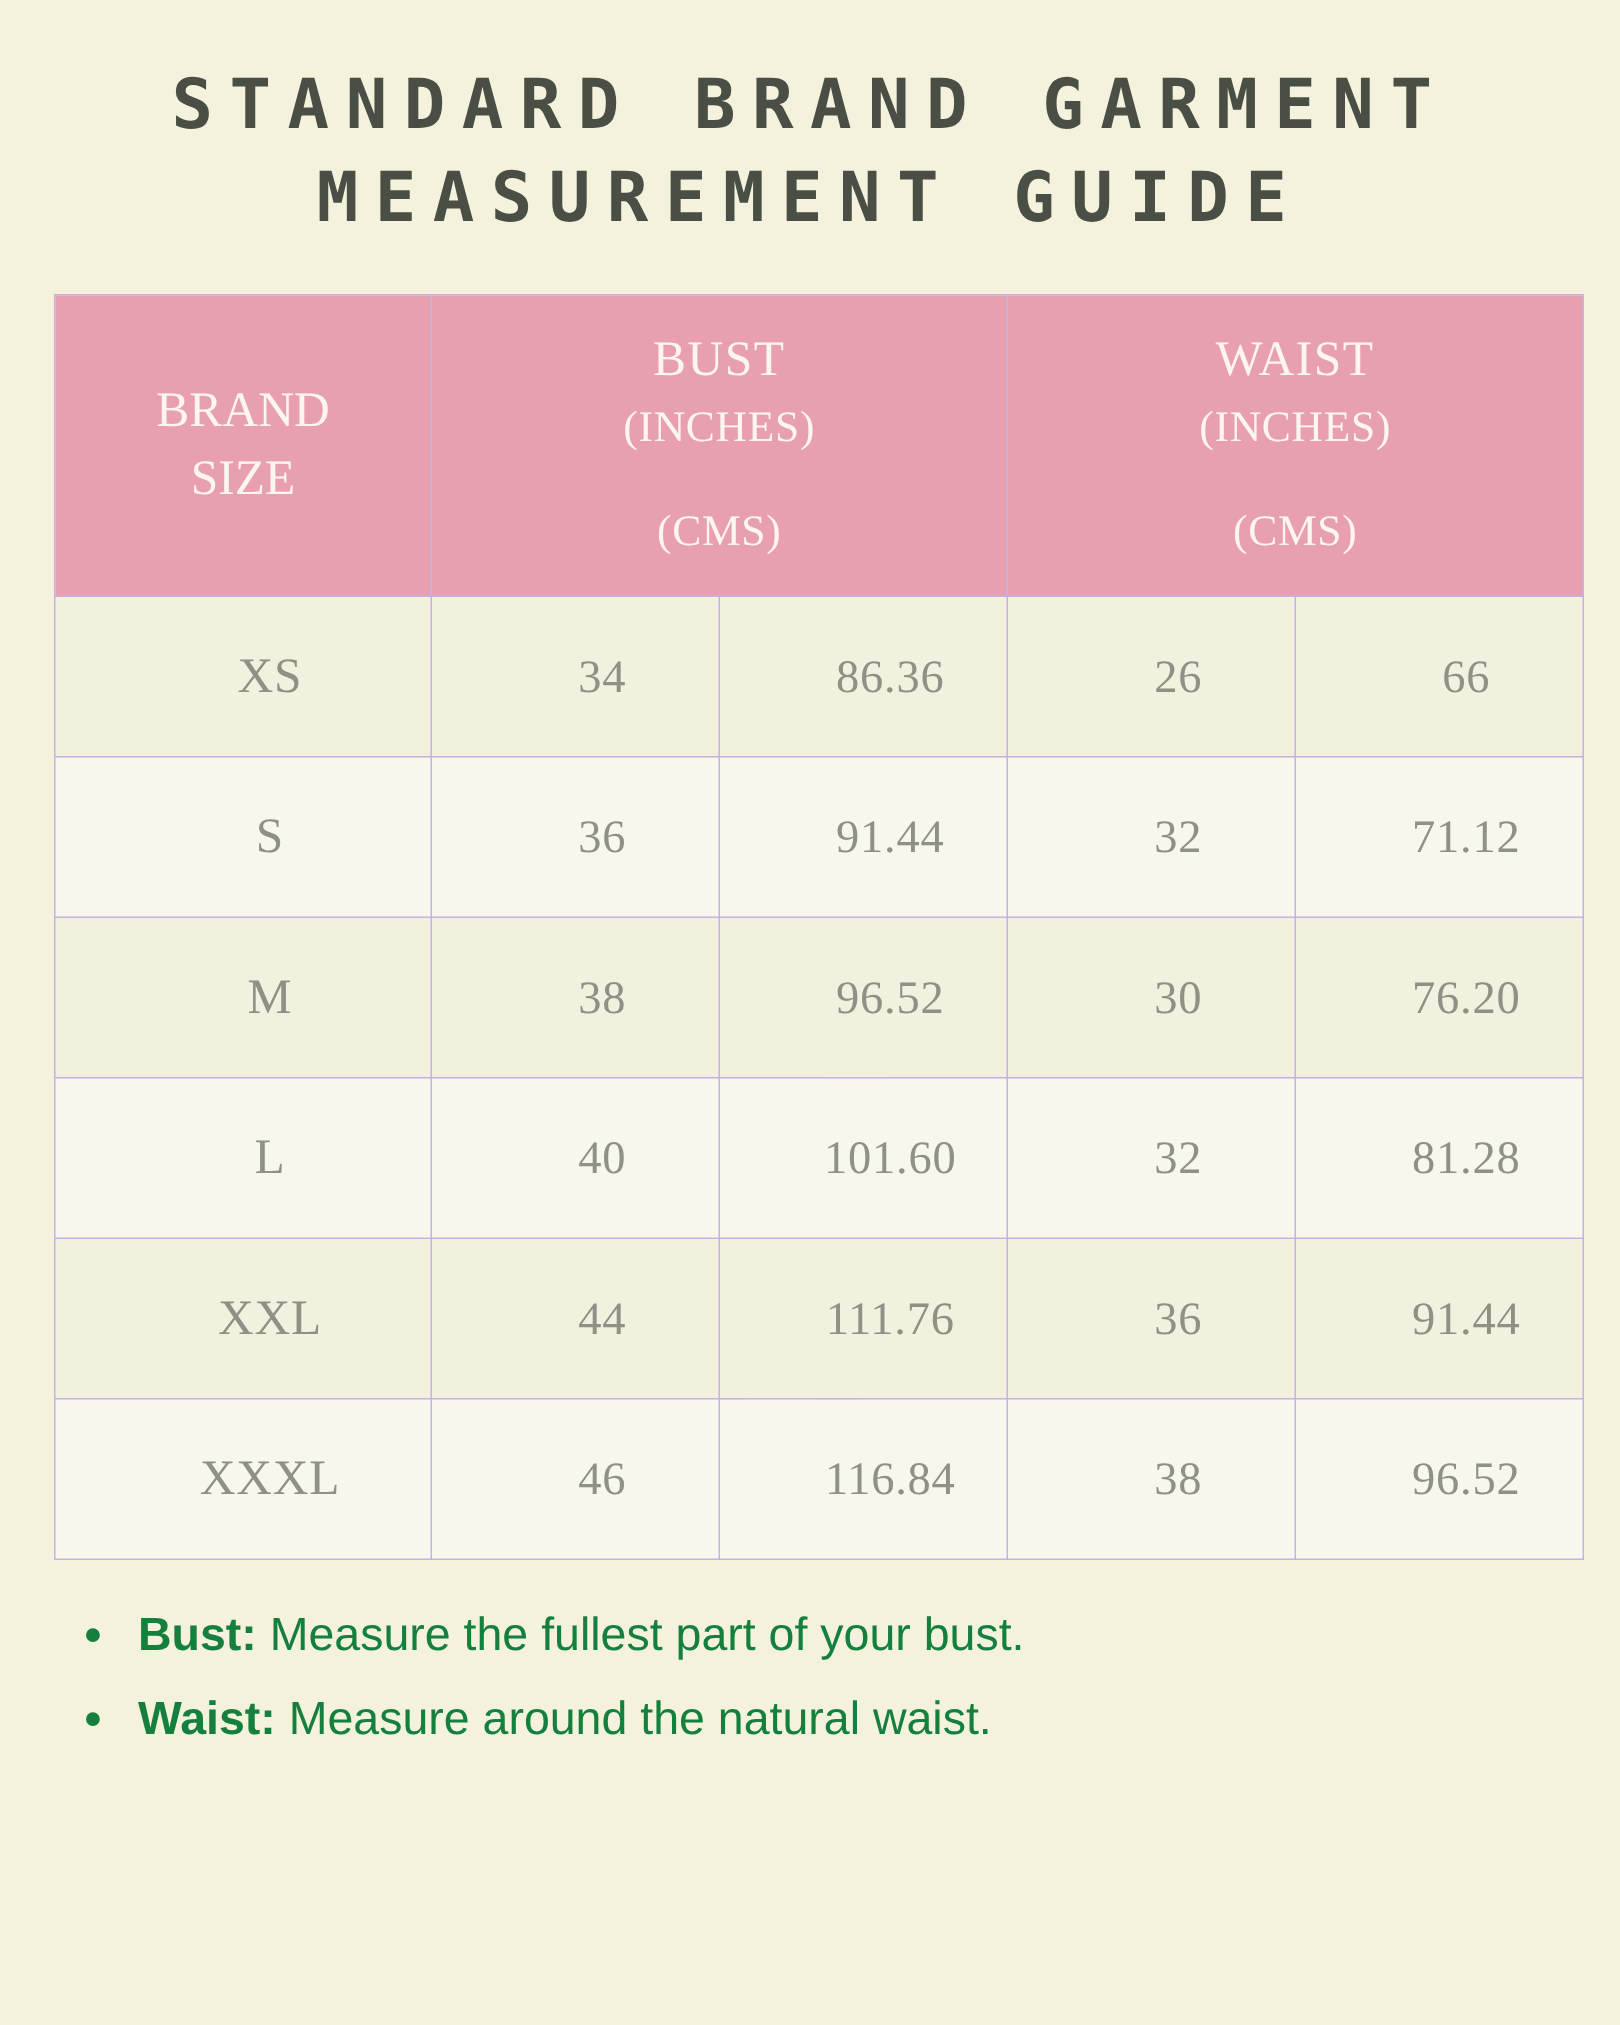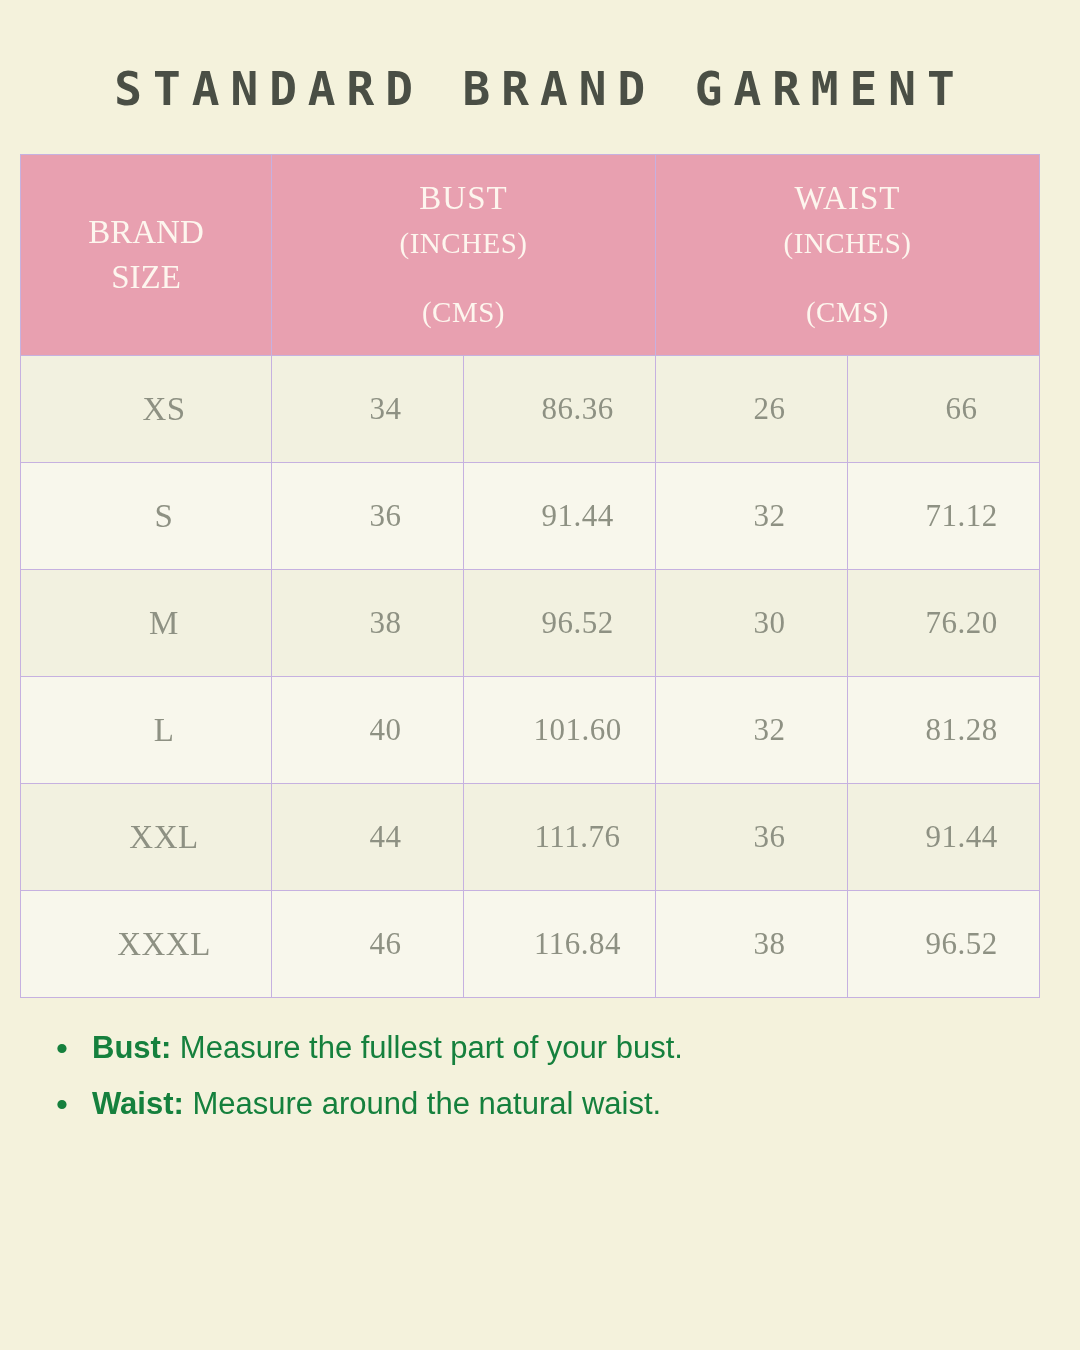--- a/index.html
+++ b/index.html
@@ -17,21 +17,21 @@
 
   .page {
     position: relative;
     width: 1080px;
     height: 1350px;
     box-sizing: border-box;
   }
 
   
   .title-block {
-    padding-top: 58px;
+    padding-top: 38px;
     text-align: center;
   }
   .title-line {
     font-family: "DejaVu Sans Mono", monospace;
     font-weight: bold;
     font-size: 46px;
     letter-spacing: 11px;
     color: #4a4f45;
     line-height: 1.35;
     white-space: nowrap;
@@ -55,21 +55,21 @@
     font-size: 400px;
     line-height: 1;
     color: #f2cfd6;
     opacity: .85;
   }
 
   
   .table-wrap {
     position: relative;
     z-index: 2;
-    margin: 34px 30px 0 20px;
+    margin: 34px 30px 0 36px;
   }
   table.size-table {
     width: 1020px;
     border-collapse: collapse;
     table-layout: fixed;
   }
   table.size-table th,
   table.size-table td {
     border: 1.5px solid #c6b1e0;
     text-align: center;
@@ -146,20 +146,21 @@
   }
   .notes b { font-weight: bold; }
 </style>
 </head>
 <body>
 
 <div class="page">
 
   <div class="title-block">
     <div class="title-line">STANDARD BRAND GARMENT</div>
+    <div class="title-line">MEASUREMENT GUIDE</div>
   </div>
 
   <div class="watermark">
     <div class="wm-j">J</div>
     <svg width="220" height="440" viewBox="0 0 220 440" style="position:absolute;left:0;top:0;">
       <g fill="#f2cfd6" opacity="0.95">
         <path d="M128 120 C118 92, 128 62, 146 48 C156 74, 150 104, 128 120 Z"></path>
         <path d="M122 132 C96 126, 78 104, 76 82 C102 86, 120 108, 122 132 Z"></path>
         <path d="M140 160 C122 150, 112 126, 116 104 C138 116, 148 140, 140 160 Z"></path>
         <path d="M150 186 C176 180, 196 158, 198 136 C172 140, 152 162, 150 186 Z"></path>

